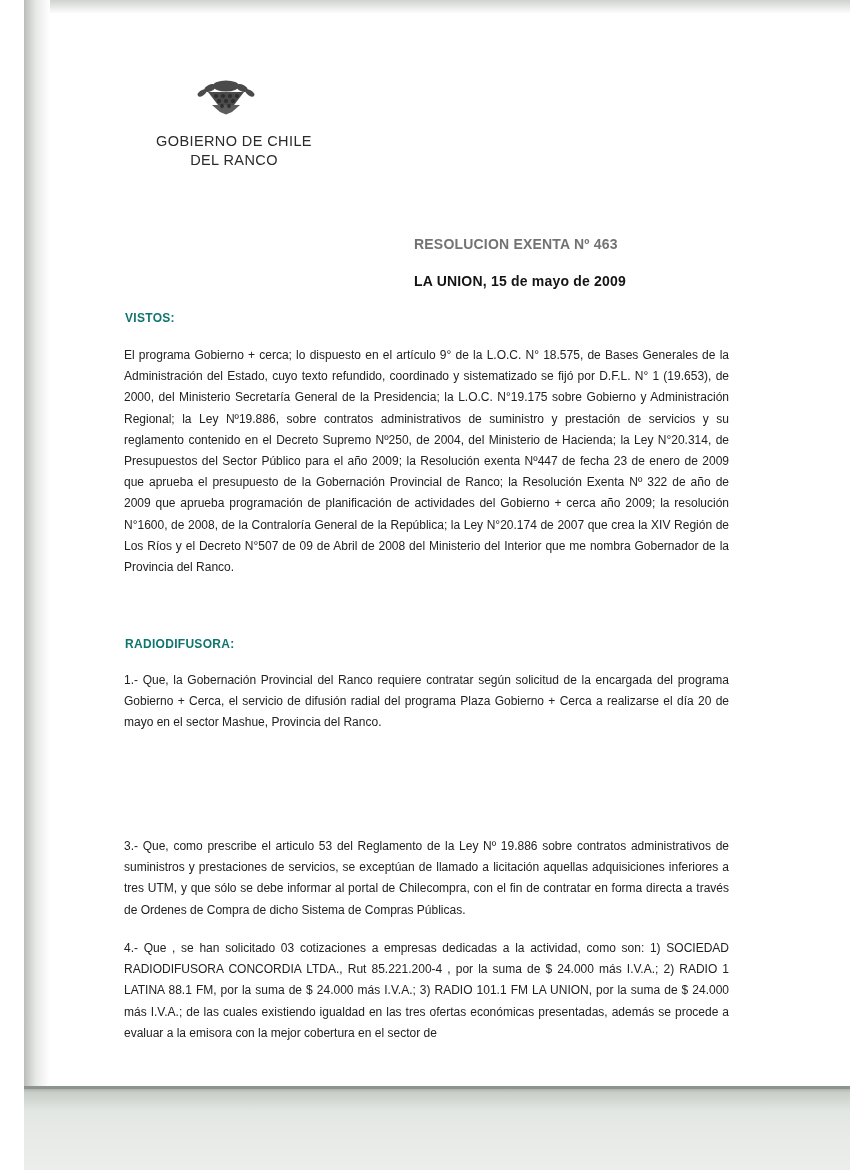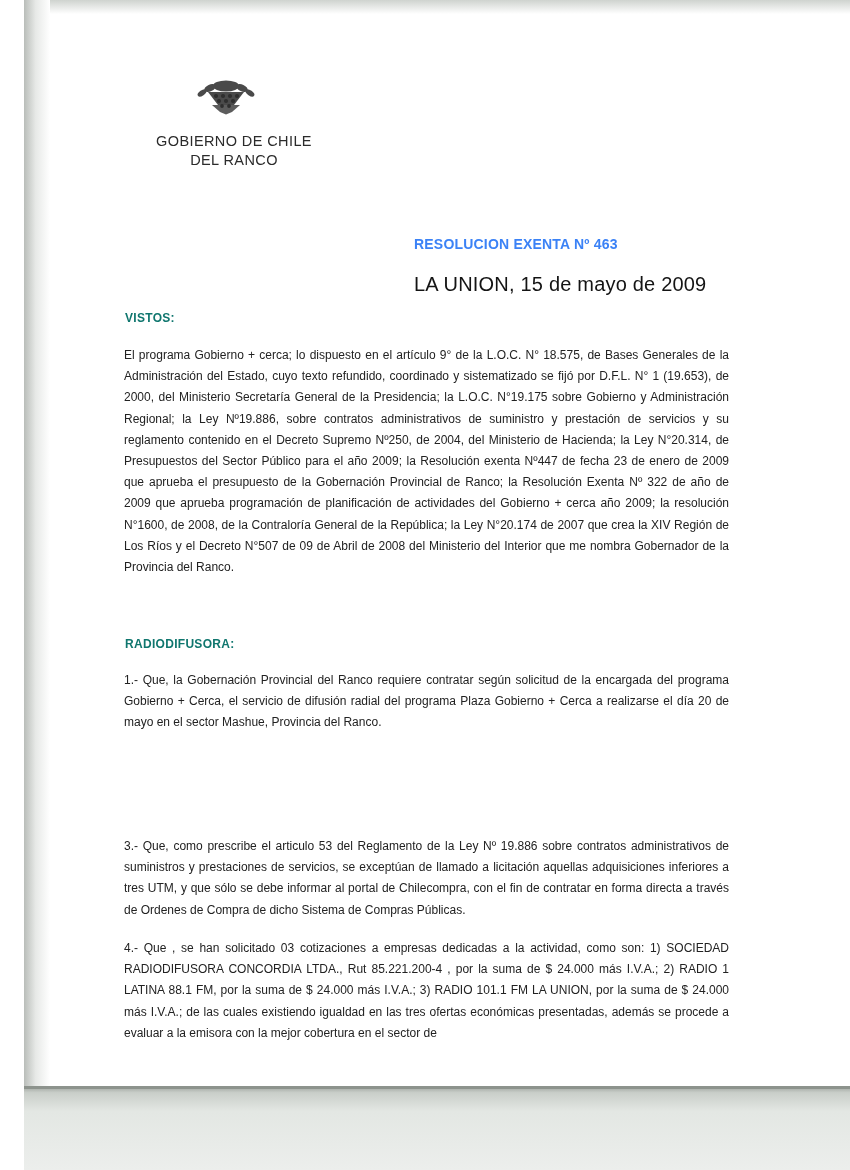--- a/index.html
+++ b/index.html
@@ -95,28 +95,28 @@
     line-height: 16px;
     color: #1d1d1d;
   }
   .resolution {
     position: absolute;
     left: 390px;
     top: 236px;
     font-size: 14px;
     font-weight: bold;
     letter-spacing: 0.2px;
-    color: #3b82f6;
+    color: #737373;
   }
   .place-date {
     position: absolute;
     left: 390px;
     top: 273px;
-    font-size: 20px;
-    font-weight: normal;
+    font-size: 14px;
+    font-weight: bold;
     letter-spacing: 0.2px;
     color: #141414;
   }
 
   
   .section-title {
     position: absolute;
     font-size: 12px;
     font-weight: bold;
     letter-spacing: 0.3px;

